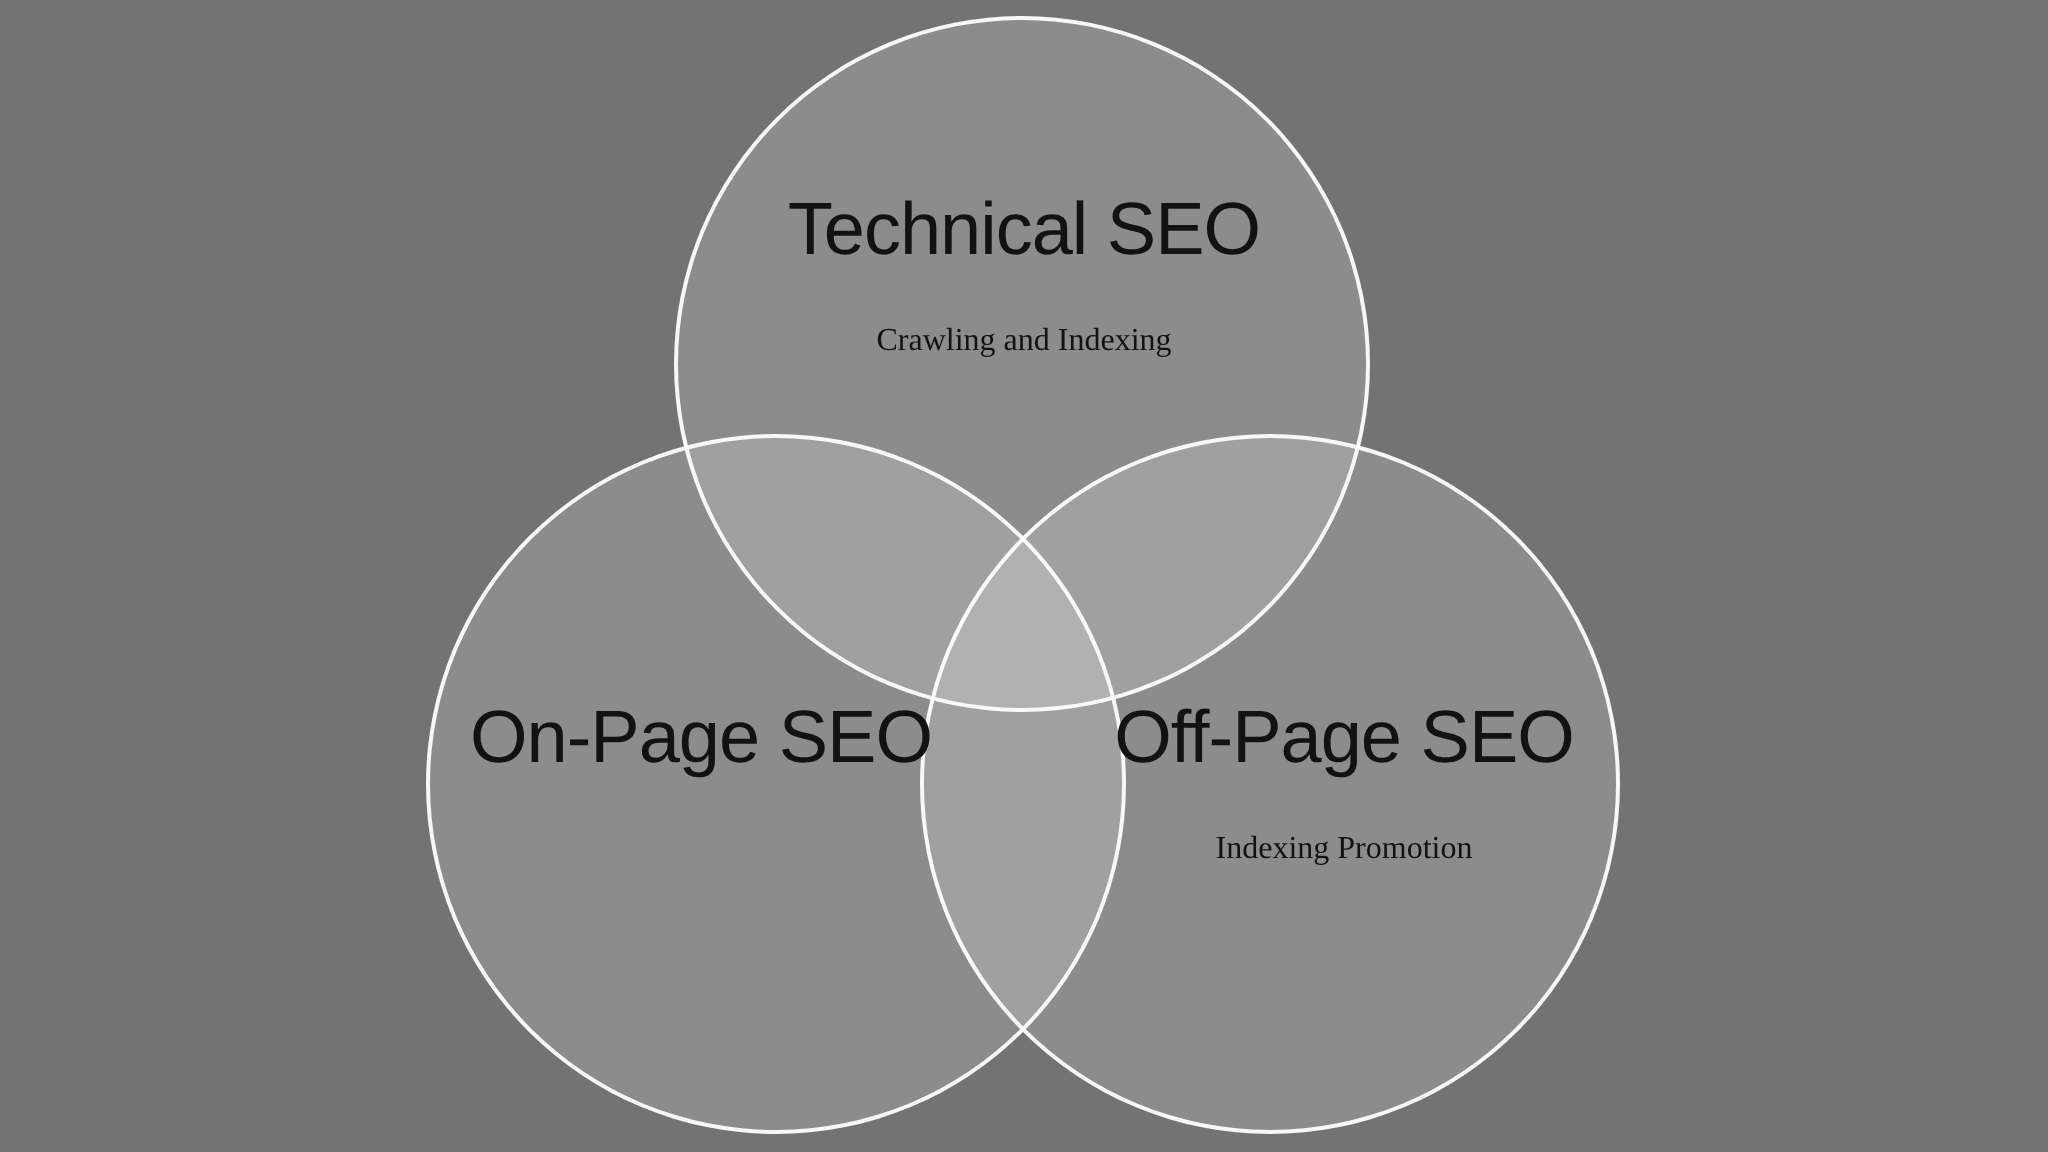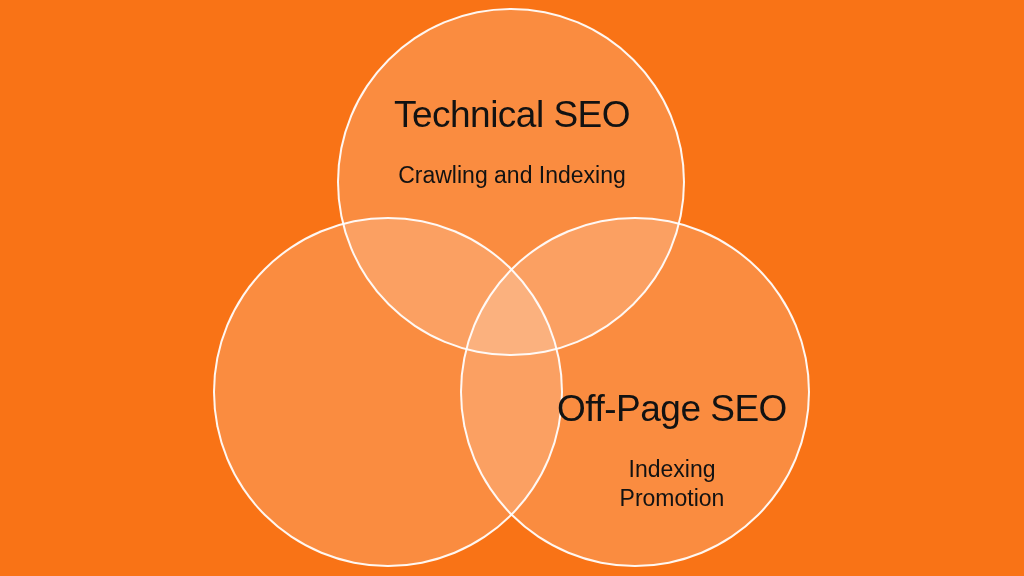--- a/index.html
+++ b/index.html
@@ -32,50 +32,52 @@
     z-index: 10;
     color: #121212;
   }
   .label-title {
     font-size: 37px;
     line-height: 1.15;
     letter-spacing: -0.5px;
     white-space: nowrap;
   }
   .label-sub {
-    font-size: 23px;
+    font-size: 16px;
     line-height: 1.27;
     margin-top: 24px;
+    font-family: Liberation Serif, serif;
   }
   #label-technical { left: 512px; top: 94px; width: 340px; }
   #label-technical .label-sub { white-space: nowrap; }
   #label-onpage  { left: 350px; top: 348px; width: 230px; }
   #label-offpage { left: 672px; top: 348px; width: 230px; }
   #label-onpage .label-sub,
   #label-offpage .label-sub {
     width: 170px;
     margin-left: auto;
     margin-right: auto;
   }
 </style>
 </head>
 <body>
 
-<div class="stage" id="stage" style="background: #f97316;">
+<div class="stage" id="stage" style="background: #737373;">
 
   <div class="venn-circle" id="circle-technical"></div>
   <div class="venn-circle" id="circle-onpage"></div>
   <div class="venn-circle" id="circle-offpage"></div>
 
   <div class="label-block" id="label-technical" style="color: rgb(18, 18, 18);">
     <div class="label-title">Technical SEO</div>
     <div class="label-sub">Crawling and Indexing</div>
   </div>
 
   <div class="label-block" id="label-onpage" style="color: rgb(18, 18, 18);">
+    <div class="label-title">On-Page SEO</div>
   </div>
 
-  <div class="label-block" id="label-offpage" style="color: rgb(18, 18, 18); margin-top: 40px;">
+  <div class="label-block" id="label-offpage" style="color: rgb(18, 18, 18);">
     <div class="label-title">Off-Page SEO</div>
     <div class="label-sub">Indexing Promotion</div>
   </div>
 
 </div>
 
 </body></html>

